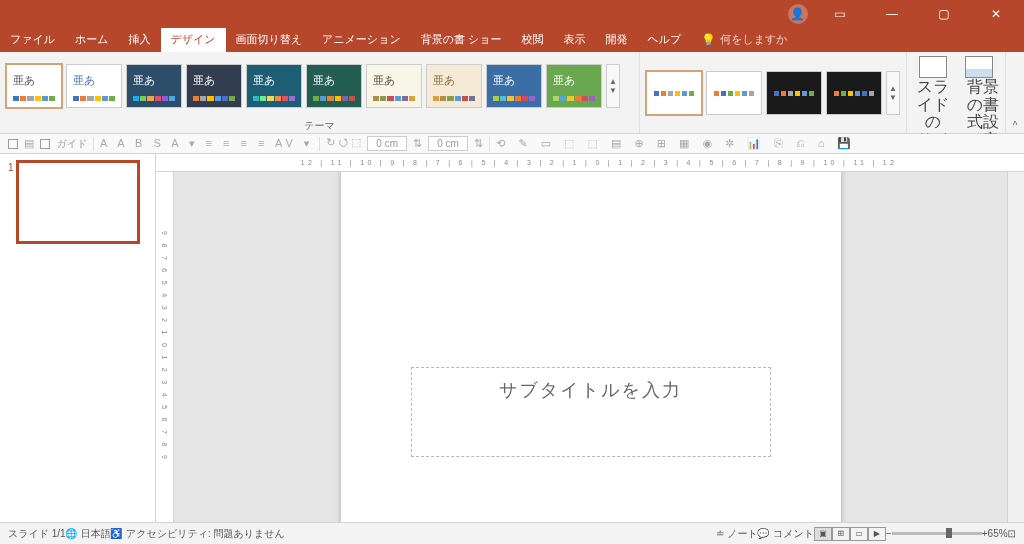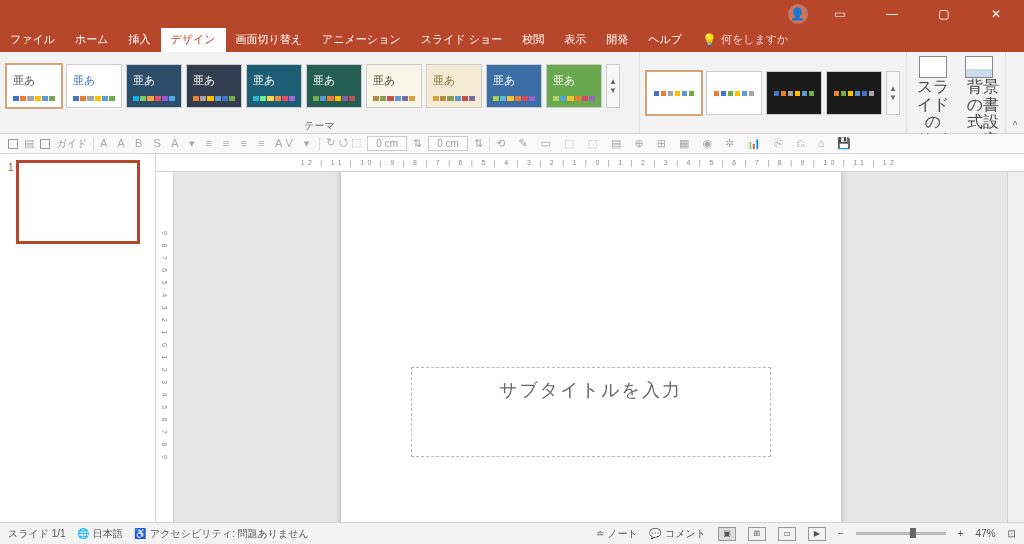--- a/index.html
+++ b/index.html
@@ -44,21 +44,21 @@
 .thumbs .slide-thumb { width:120px; height:80px; background:#fff; border:1px solid #b7472a; outline:2px solid #b7472a; outline-offset:0; }
 .editor { flex:1; display:flex; flex-direction:column; position:relative; background:#e6e6e6; }
 .hruler { height:18px; background:#fff; border-bottom:1px solid #d4d4d4; display:flex; align-items:center; justify-content:center; font-size:7px; color:#888; letter-spacing:3.3px; overflow:hidden; padding-left:18px; white-space:nowrap;}
 .body { flex:1; display:flex; min-height:0; }
 .vruler { width:18px; background:#fff; border-right:1px solid #d4d4d4; display:flex; flex-direction:column; align-items:center; justify-content:center; font-size:7px; color:#888; writing-mode:vertical-lr; letter-spacing:3.3px; overflow:hidden;}
 .canvas-wrap { flex:1; display:flex; align-items:center; justify-content:center; overflow:hidden; }
 .slide { width:500px; height:360px; background:#fff; box-shadow:0 2px 6px rgba(0,0,0,0.25); position:relative; }
 .slide .ph { position:absolute; border:1px dashed #b8b8b8; display:flex; align-items:flex-start; justify-content:center; color:#777; }
 .slide .title-ph { left:40px; right:40px; top:70px; height:130px; font-size:36px; letter-spacing:8px; align-items:center; color:#555; font-weight:300; }
 .slide .sub-ph { left:70px; right:70px; top:200px; height:90px; font-size:18px; letter-spacing:2px; padding-top:10px; color:#666; }
-.statusbar { height:22px; background:#f3f3f3; border-top:1px solid #d4d4d4; display:flex; align-items:center; font-size:10px; color:#555; padding:0 8px; gap:12px; }
+.statusbar { height:22px; background:#f3f3f3; border-top:1px solid #d4d4d4; display:flex; align-items:center; font-size:10px; color:#555; padding:0 8px; }
 .statusbar .spacer { flex:1; }
 .statusbar .viewbtn { width:18px; height:14px; border:1px solid #999; display:flex; align-items:center; justify-content:center; font-size:8px; cursor:pointer; }
 .statusbar .viewbtn.active { background:#ddd; }
 .statusbar .zoom-slider { width:90px; height:3px; background:#bbb; position:relative; }
 .statusbar .zoom-slider .thumb { position:absolute; width:6px; height:10px; background:#666; top:-4px; left:60%; }
 .scrollbar-v { width:17px; background:#f0f0f0; border-left:1px solid #d4d4d4; }
 </style>
 </head>
 <body>
 
@@ -72,21 +72,21 @@
   </div>
 </div>
 
 <div class="tabs">
   <div class="tab">ファイル</div>
   <div class="tab">ホーム</div>
   <div class="tab">挿入</div>
   <div class="tab active">デザイン</div>
   <div class="tab">画面切り替え</div>
   <div class="tab">アニメーション</div>
-  <div class="tab">スライド ショー</div>
+  <div class="tab">背景の書 ショー</div>
   <div class="tab">校閲</div>
   <div class="tab">表示</div>
   <div class="tab">開発</div>
   <div class="tab">ヘルプ</div>
   <div class="tell">
     <span class="bulb">💡</span>
     <span>何をしますか</span>
   </div>
 </div>
 
@@ -319,15 +319,15 @@
   <span>💬 <span>コメント</span></span>
   <div class="viewbtn active">▣</div>
   <div class="viewbtn">⊞</div>
   <div class="viewbtn">▭</div>
   <div class="viewbtn">▶</div>
   <span>−</span>
   <div class="zoom-slider">
       <div class="thumb"></div>
     </div>
   <span>+</span>
-  <span>47%</span>
+  <span>65%</span>
   <span>⊡</span>
 </div>
 
 </body></html>

